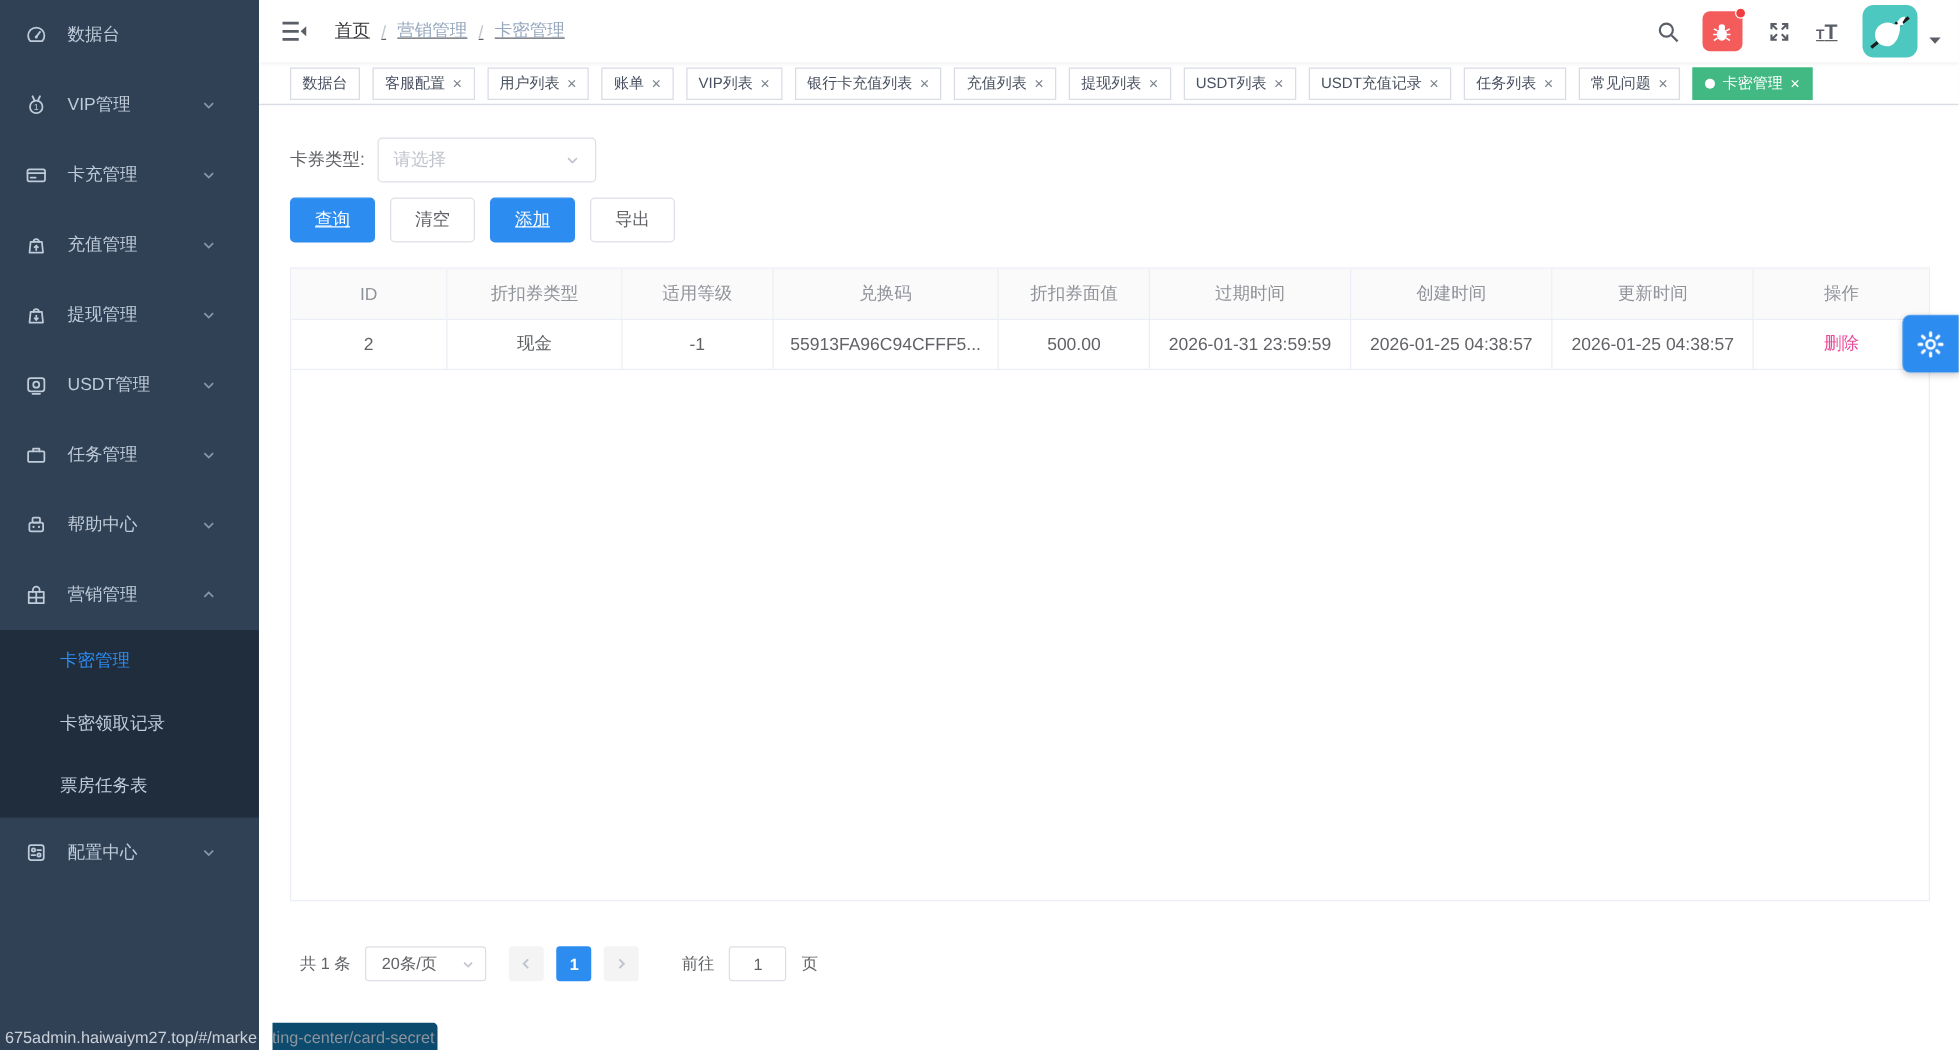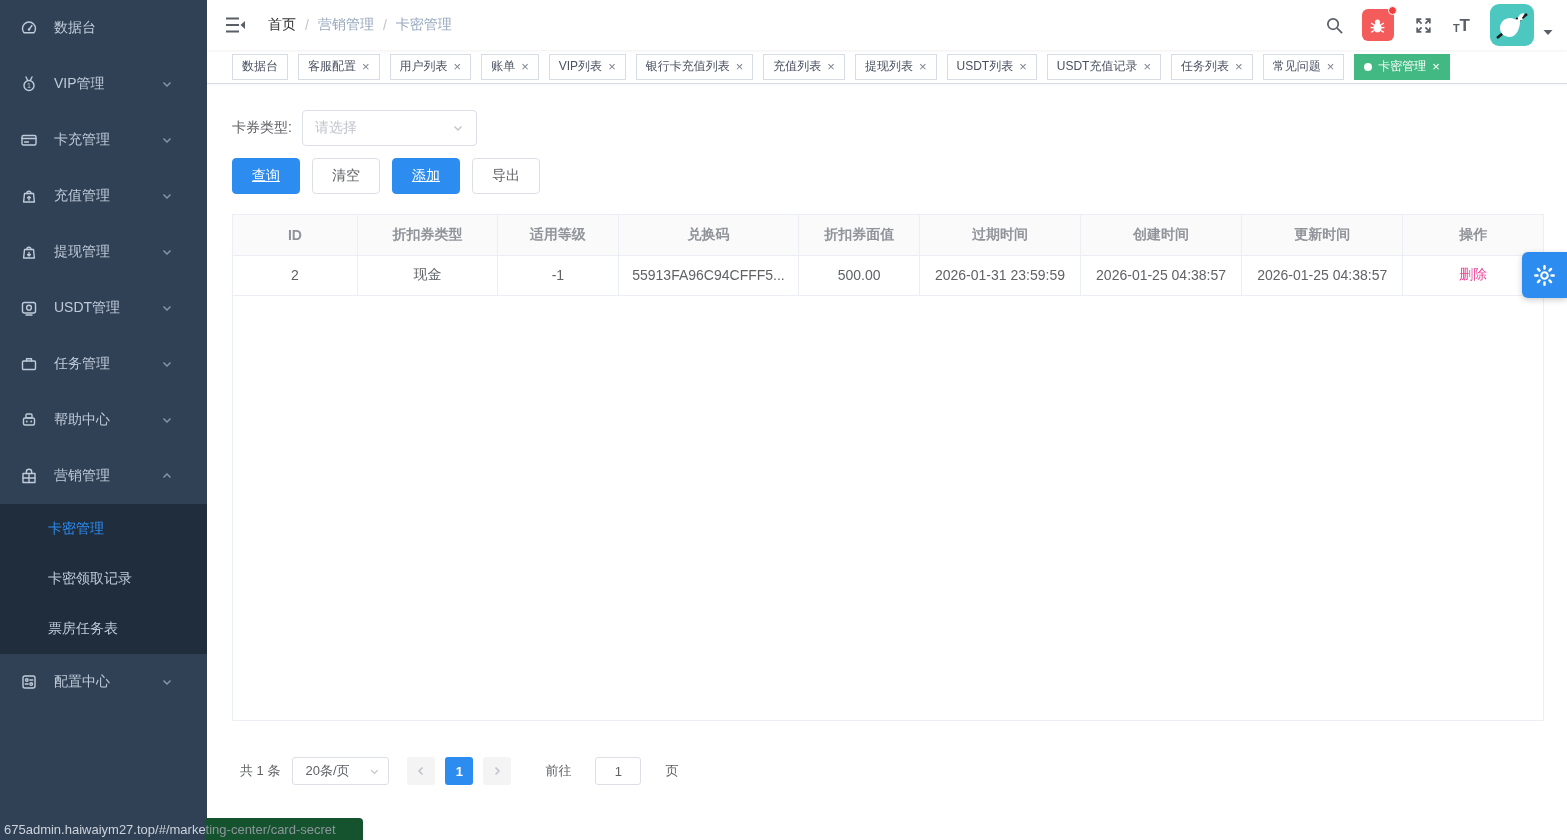--- a/index.html
+++ b/index.html
@@ -11,21 +11,21 @@
   .menu-item { height:56px; display:flex; align-items:center; padding:0 18px 0 20px; color:#bfcbd9; cursor:pointer; position:relative; }
   .menu-item .icon { width:18px; height:18px; margin-right:16px; display:inline-flex; }
   .menu-item .chev { position:absolute; right:18px; width:12px; height:12px; display:inline-flex; }
   .menu-label { font-size:14px; }
   .submenu { background:#1f2d3d; }
   .submenu-item { height:50px; display:flex; align-items:center; padding-left:48px; color:#bfcbd9; font-size:14px; cursor:pointer; }
   .submenu-item.active { color:#2d8cf0; }
 
   
   .main { margin-left:207px; }
-  .navbar { height:50px; background:#fff; display:flex; align-items:center; padding:0 14px 0 17px; position:relative; box-shadow:0 1px 3px rgba(0,0,0,0.06); }
+  .navbar { height:50px; background:#fff; display:flex; align-items:center; padding:0 14px 0 17px; position:relative; box-shadow:0 1px 3px rgba(0,0,0,0.06);text-decoration:underline; }
   .hamburger { width:22px; height:22px; display:inline-flex; cursor:pointer; }
   .breadcrumb { margin-left:22px; font-size:14px; display:flex; align-items:center; gap:9px; }
   .breadcrumb .bc-home { color:#303133; cursor:pointer; }
   .breadcrumb .bc-sep { color:#c0c4cc; }
   .breadcrumb .bc-item { color:#97a8be; }
   .right-menu { margin-left:auto; display:flex; align-items:center; }
   .rm-icon { display:inline-flex; align-items:center; justify-content:center; cursor:pointer; margin-left:20px; }
   .bug-btn { width:32px; height:32px; background:#f45c5c; border-radius:6px; display:flex; align-items:center; justify-content:center; position:relative; cursor:pointer; margin-left:18px; }
   .bug-dot { position:absolute; top:-3px; right:-3px; width:9px; height:9px; background:#f03e3e; border:1.5px solid #fff; border-radius:50%; }
   .font-size-icon { color:#5a5e66; font-weight:bold; display:flex; align-items:flex-end; line-height:1; cursor:pointer; margin-left:20px; }
@@ -49,40 +49,40 @@
   .select { width:175px; height:36px; border:1px solid #dcdfe6; border-radius:4px; display:flex; align-items:center; justify-content:space-between; padding:0 12px; color:#c0c4cc; background:#fff; cursor:pointer; font-size:14px; }
   .btn-row { margin-top:12px; display:flex; gap:12px; }
   .btn { height:36px; min-width:68px; padding:0 19px; border-radius:4px; border:1px solid #dcdfe6; background:#fff; color:#606266; font-size:14px; cursor:pointer; font-family:inherit; }
   .btn.primary { background:#2d8cf0; border-color:#2d8cf0; color:#fff;text-decoration:underline; }
 
   
   .table-container { margin-top:20px; height:507px; border:1px solid #ebeef5; background:#fff; overflow:hidden; }
   table { width:100%; border-collapse:collapse; table-layout:fixed; }
   th, td { border-right:1px solid #ebeef5; border-bottom:1px solid #ebeef5; height:40px; text-align:center; font-size:14px; padding:0 10px; white-space:nowrap; overflow:hidden; }
   th:last-child, td:last-child { border-right:none; }
-  th { background:#fafafa; color:#909399; font-weight:bold; }
+  th { background:#fafafa; color:#909399; font-weight:normal; }
   td { color:#606266; }
   .delete-link { color:#ec4899; cursor:pointer; }
 
   
   .pagination { margin-top:36px; display:flex; align-items:center; font-size:13px; color:#606266; padding-left:8px; }
   .pg-total { margin-right:12px; }
   .pg-size-select { width:97px; height:28px; border:1px solid #dcdfe6; border-radius:3px; display:flex; align-items:center; justify-content:space-between; padding:0 8px 0 12px; color:#606266; cursor:pointer; background:#fff; margin-right:18px; }
   .pg-btn { width:28px; height:28px; border-radius:3px; background:#f4f4f5; color:#c0c4cc; display:flex; align-items:center; justify-content:center; margin-right:10px; cursor:default; }
   .pg-btn.page { background:#2d8cf0; color:#fff; font-weight:bold; cursor:pointer; }
-  .pg-goto { margin-left:24px; display:flex; align-items:center; gap:24px; }
+  .pg-goto { margin-left:24px; display:flex; align-items:center; gap:12px; }
   .pg-input { width:46px; height:28px; border:1px solid #dcdfe6; border-radius:3px; text-align:center; font-size:13px; color:#606266; font-family:inherit; }
 
   
   .gear-fab { position:fixed; right:0; top:252px; width:45px; height:46px; background:#2d8cf0; border-radius:6px 0 0 6px; display:flex; align-items:center; justify-content:center; cursor:pointer; box-shadow:0 2px 6px rgba(0,0,0,.2); z-index:8; }
 
   
   .status-link { position:fixed; left:0; bottom:0; height:22px; display:flex; align-items:center; font-size:13px; z-index:9; }
   .status-link .sl-left { color:#ccd2da; padding-left:4px; }
-  .status-link .sl-right { color:#8f959e; background:#14532d; padding-right:27px; border-radius:0 4px 0 0; height:22px; display:flex; align-items:center; }
+  .status-link .sl-right { color:#8f959e; background:#0c4a6e; padding-right:2px; border-radius:0 4px 0 0; height:22px; display:flex; align-items:center;margin-left:12px; }
 </style>
 </head>
 <body>
 
 <div class="sidebar">
   <div id="sidebar-menu">
       <div class="menu-item">
         <span class="icon">
           <svg viewBox="0 0 18 18" width="18" height="18">
             <path d="M9 3a6.5 6.5 0 0 1 6.5 6.5c0 1.7-.6 3.1-1.6 4.3H4.1a6.6 6.6 0 0 1-1.6-4.3A6.5 6.5 0 0 1 9 3z" fill="none" stroke="#bfcbd9" stroke-width="1.4" stroke-linecap="round" stroke-linejoin="round"></path>

